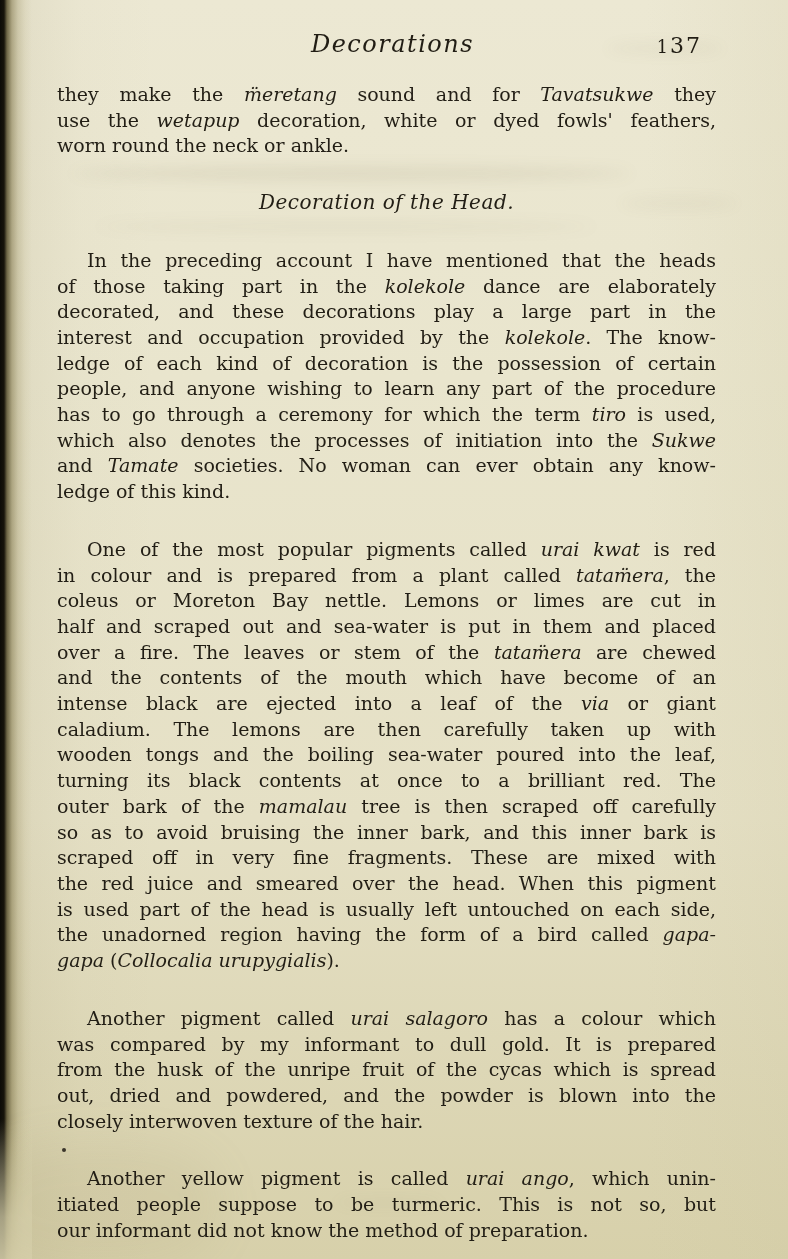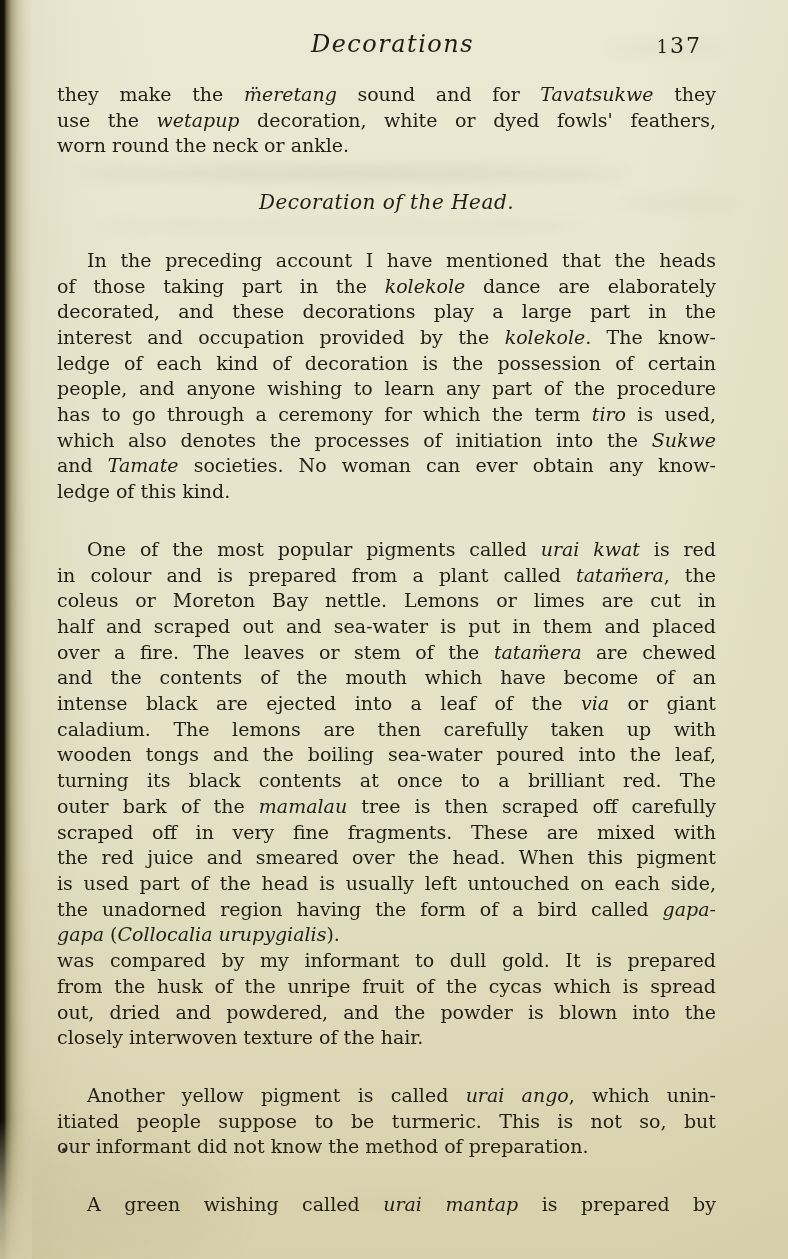--- a/index.html
+++ b/index.html
@@ -124,27 +124,29 @@
         <div class="line"><span>in colour and is prepared from a plant called </span><span class="it">tatam̈era</span><span>, the</span></div>
         <div class="line"><span>coleus or Moreton Bay nettle. Lemons or limes are cut in</span></div>
         <div class="line"><span>half and scraped out and sea-water is put in them and placed</span></div>
         <div class="line"><span>over a fire. The leaves or stem of the </span><span class="it">tatam̈era</span><span> are chewed</span></div>
         <div class="line"><span>and the contents of the mouth which have become of an</span></div>
         <div class="line"><span>intense black are ejected into a leaf of the </span><span class="it">via</span><span> or giant</span></div>
         <div class="line"><span>caladium. The lemons are then carefully taken up with</span></div>
         <div class="line"><span>wooden tongs and the boiling sea-water poured into the leaf,</span></div>
         <div class="line"><span>turning its black contents at once to a brilliant red. The</span></div>
         <div class="line"><span>outer bark of the </span><span class="it">mamalau</span><span> tree is then scraped off carefully</span></div>
+        <div class="line"><span>so as to avoid bruising the inner bark, and this inner bark is</span></div>
         <div class="line"><span>scraped off in very fine fragments. These are mixed with</span></div>
         <div class="line"><span>the red juice and smeared over the head. When this pigment</span></div>
         <div class="line"><span>is used part of the head is usually left untouched on each side,</span></div>
         <div class="line"><span>the unadorned region having the form of a bird called </span><span class="it">gapa-</span></div>
         <div class="line lastline"><span class="it">gapa</span><span> (</span><span class="it">Collocalia urupygialis</span><span>).</span></div>
       </div>
       <div class="paragraph">
+        <div class="line indent"><span>Another pigment called </span><span class="it">urai salagoro</span><span> has a colour which</span></div>
         <div class="line"><span>was compared by my informant to dull gold. It is prepared</span></div>
         <div class="line"><span>from the husk of the unripe fruit of the cycas which is spread</span></div>
         <div class="line"><span>out, dried and powdered, and the powder is blown into the</span></div>
         <div class="line lastline"><span>closely interwoven texture of the hair.</span></div>
       </div>
       <div class="paragraph">
         <div class="line indent"><span>Another yellow pigment is called </span><span class="it">urai ango</span><span>, which unin-</span></div>
         <div class="line"><span>itiated people suppose to be turmeric. This is not so, but</span></div>
         <div class="line lastline"><span>our informant did not know the method of preparation.</span></div>
       </div>

